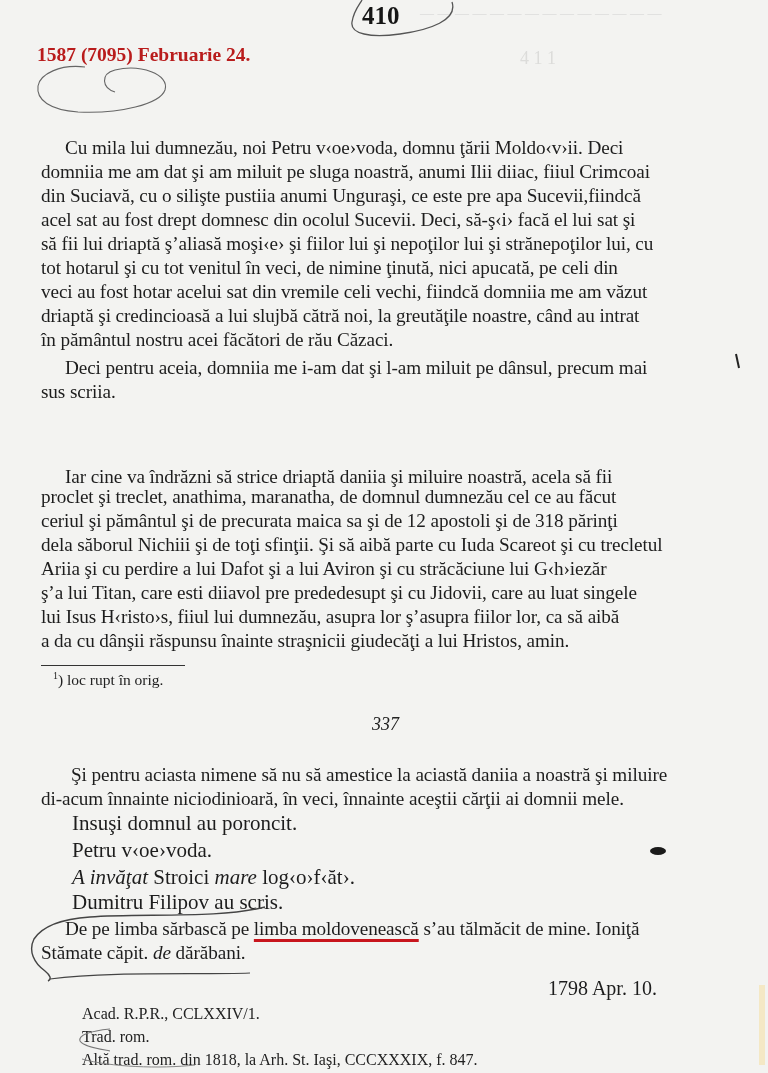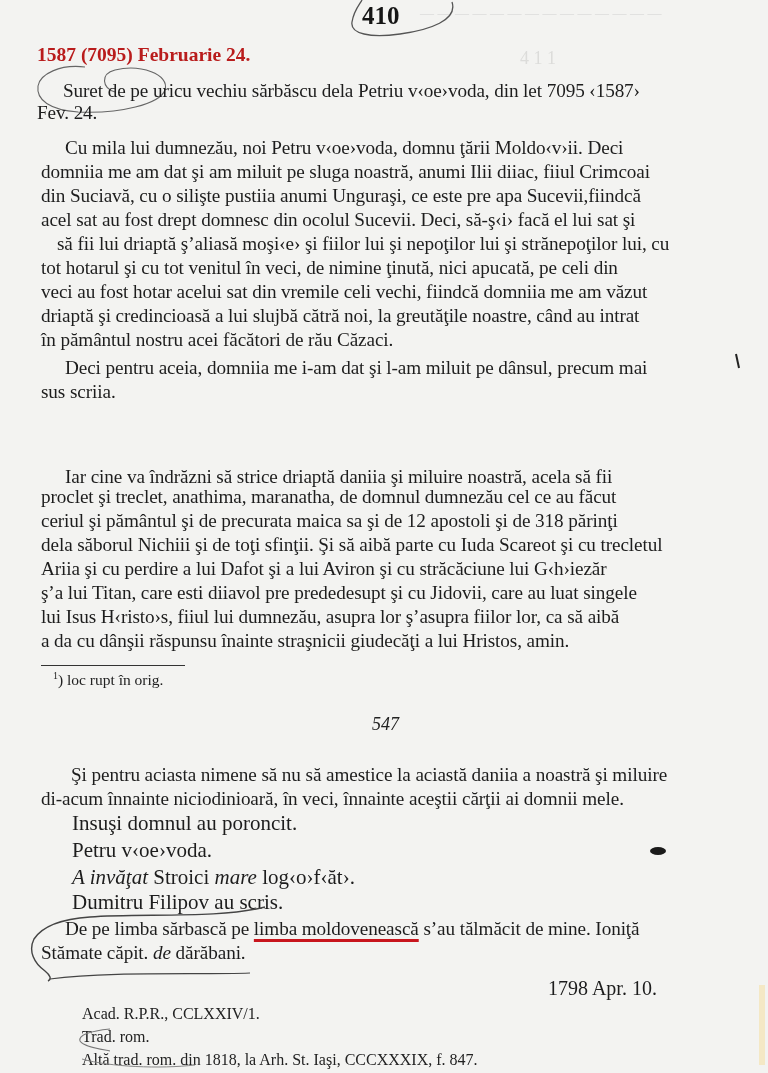--- a/index.html
+++ b/index.html
@@ -48,31 +48,27 @@
     <path d="M112 2 C118 20 90 30 60 34 C30 38 10 34 12 22 C14 10 20 4 22 0" fill="none" stroke="#555" stroke-width="1.3"></path>
   </svg>
   <div class="abs page-number">410</div>
 
   <div class="abs doc-date">1587 (7095) Februarie 24.</div>
 
   <svg class="ink" style="left:30px;top:62px;" width="170" height="60">
     <path d="M55 5 C30 2 10 12 8 24 C6 38 20 48 48 50 C90 52 130 42 135 28 C140 12 110 2 85 8 C70 12 72 26 85 30" fill="none" stroke="#666" stroke-width="1.1"></path>
   </svg>
 
-  <div class="para body-text" style="top:80px;height:44px;">
-    <div class="line" style="left:22px;top:0;">Suret de pe uricu vechiu sărbăscu dela Petriu v‹oe›voda, din let 7095  ‹1587›</div>
-    <div class="line" style="left:-4px;top:22px;">Fev.  24.</div>
-  </div>
 
   <div class="para body-text" style="top:137px;height:220px;">
     <div class="line" style="top:24px;">domniia me am dat şi am miluit pe sluga noastră,  anumi  Ilii diiac,  fiiul  Crimcoai</div>
     <div class="line" style="left:24px;top:0;">Cu mila lui dumnezău, noi Petru v‹oe›voda,  domnu ţării  Moldo‹v›ii.  Deci</div>
     <div class="line" style="top:48px;">din Suciavă, cu o silişte pustiia anumi Unguraşi, ce este pre apa Sucevii,fiindcă</div>
     <div class="line" style="top:72px;">acel sat au fost drept domnesc din ocolul Sucevii.  Deci, să-ş‹i› facă el lui sat şi</div>
-    <div class="line" style="top:96px;margin-left:16px;">să fii lui driaptă ş’aliasă moşi‹e› şi fiilor lui şi nepoţilor lui şi strănepoţilor lui, cu</div>
+    <div class="line" style="top:96px;">să fii lui driaptă ş’aliasă moşi‹e› şi fiilor lui şi nepoţilor lui şi strănepoţilor lui, cu</div>
     <div class="line" style="top:120px;">tot hotarul şi cu tot venitul în veci, de nimine  ţinută, nici apucată, pe celi din</div>
     <div class="line" style="top:144px;">veci au fost hotar acelui sat din vremile celi vechi, fiindcă domniia me am văzut</div>
     <div class="line" style="top:168px;">driaptă şi credincioasă a lui slujbă cătră noi, la greutăţile noastre, când au intrat</div>
     <div class="line" style="top:192px;">în pământul nostru acei făcători de rău Căzaci.</div>
   </div>
 
   <svg class="ink" style="left:733px;top:352px;" width="10" height="20">
     <path d="M3 2 L6 16" stroke="#222" stroke-width="2"></path>
   </svg>
 
@@ -89,21 +85,21 @@
     <div class="line" style="top:72px;">dela săborul Nichiii şi de toţi sfinţii. Şi să aibă parte cu Iuda Scareot şi cu trecletul</div>
     <div class="line" style="top:96px;">Ariia şi cu perdire a lui Dafot şi a lui Aviron şi cu străcăciune lui G‹h›iezăr</div>
     <div class="line" style="top:120px;">ş’a lui Titan, care esti diiavol pre prededesupt şi cu Jidovii, care au luat singele</div>
     <div class="line" style="top:144px;">lui Isus H‹risto›s, fiiul lui dumnezău, asupra lor ş’asupra fiilor lor, ca să aibă</div>
     <div class="line" style="top:168px;">a da cu dânşii răspunsu înainte straşnicii giudecăţi a lui Hristos, amin.</div>
   </div>
 
   <div class="footnote-rule"></div>
   <div class="abs footnote"><sup>1</sup><span>) loc rupt în orig.</span></div>
 
-  <div class="abs doc-number">547</div>
+  <div class="abs doc-number">337</div>
 
   <div class="para body-text" style="top:764px;height:48px;">
     <div class="line" style="left:30px;top:0;">Şi pentru aciasta nimene să nu să amestice la aciastă daniia a noastră şi miluire</div>
     <div class="line" style="left:0;top:24px;">di-acum înnainte niciodinioară, în veci, înnainte aceştii cărţii ai domnii mele.</div>
   </div>
 
   <div class="abs sig" style="top:811px;">Insuşi domnul au poroncit.</div>
   <div class="abs sig" style="top:838px;">Petru  v‹oe›voda.</div>
   <div class="abs sig" style="top:865px;"><i>A invăţat</i><span> Stroici </span><i>mare</i><span> log‹o›f‹ăt›.</span></div>
   <div class="abs sig" style="top:890px;">Dumitru  Filipov  au  scris.</div>

